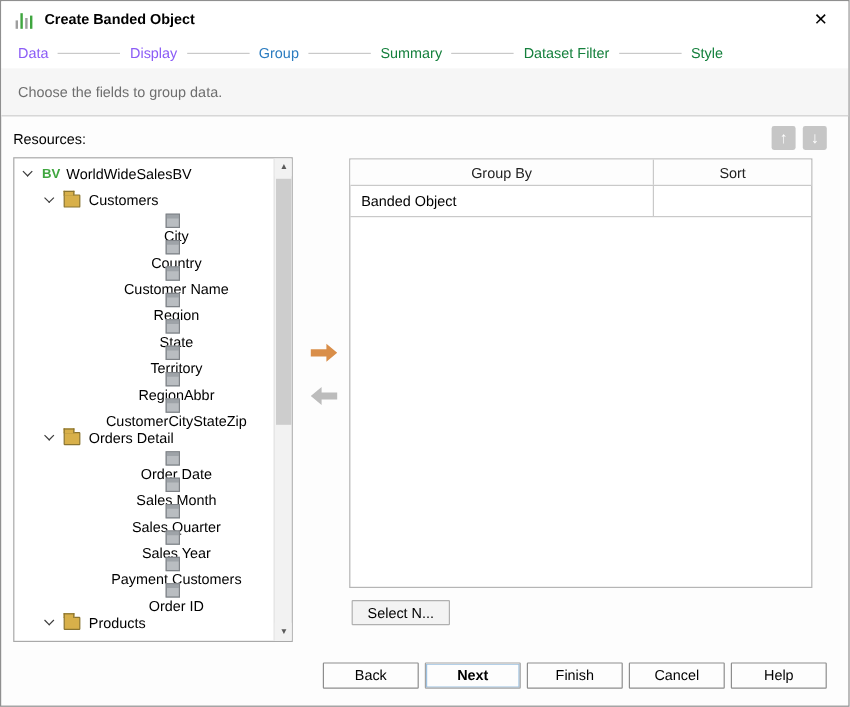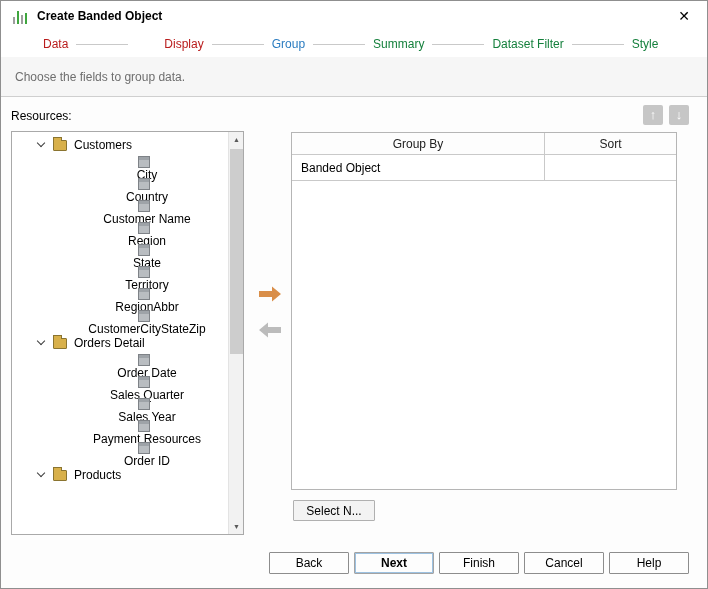--- a/index.html
+++ b/index.html
@@ -32,21 +32,21 @@
     font-size:14px; color:#000; cursor:pointer; line-height:22px; text-align:center;
     font-family:"Liberation Sans", sans-serif;
   }
 
   
   .steps {
     position:absolute; top:30px; left:0; right:0; height:26px;
     display:flex; align-items:center; padding:0 14px; background:#fff;
   }
   .step { white-space:nowrap; cursor:default; }
-  .step.done   { color:#b91c1c;margin-left:28px; }
+  .step.done   { color:#8b5cf6; }
   .step.active { color:#2b7cc0; }
   .step.future { color:#15803d; }
   .sep { height:1px; background:#c9c9c9; width:52px; margin:0 8px; flex:0 0 auto; }
 
   
   .desc {
     position:absolute; top:56px; left:0; right:0; height:40px;
     background:#f6f6f6; border-bottom:1px solid #cfcfcf;
     display:flex; align-items:center; padding:0 14px; color:#6e6e6e;
   }
@@ -172,20 +172,25 @@
   <div class="resources-label">Resources:</div>
 
   <div class="move-btns">
     <button class="move-btn">↑</button>
     <button class="move-btn">↓</button>
   </div>
 
   <div class="tree-panel">
     <div class="tree-scrollarea">
 
+      <div class="tree-row lvl0">
+        <span class="chev"></span>
+        <span class="bv-badge">BV</span>
+        <span class="tree-label">WorldWideSalesBV</span>
+      </div>
 
       <div class="tree-row lvl1">
         <span class="chev"></span>
         <span class="folder"></span>
         <span class="tree-label">Customers</span>
       </div>
       <div class="tree-row lvl2">
         <span class="field-icon"></span>
         <span class="tree-label">City</span>
       </div>
@@ -222,29 +227,33 @@
         <span class="chev"></span>
         <span class="folder"></span>
         <span class="tree-label">Orders Detail</span>
       </div>
       <div class="tree-row lvl2">
         <span class="field-icon"></span>
         <span class="tree-label">Order Date</span>
       </div>
       <div class="tree-row lvl2">
         <span class="field-icon"></span>
+        <span class="tree-label">Sales Month</span>
+      </div>
+      <div class="tree-row lvl2">
+        <span class="field-icon"></span>
         <span class="tree-label">Sales Quarter</span>
       </div>
       <div class="tree-row lvl2">
         <span class="field-icon"></span>
         <span class="tree-label">Sales Year</span>
       </div>
       <div class="tree-row lvl2">
         <span class="field-icon"></span>
-        <span class="tree-label">Payment Resources</span>
+        <span class="tree-label">Payment Customers</span>
       </div>
       <div class="tree-row lvl2">
         <span class="field-icon"></span>
         <span class="tree-label">Order ID</span>
       </div>
 
       <div class="tree-row lvl1">
         <span class="chev"></span>
         <span class="folder"></span>
         <span class="tree-label">Products</span>

